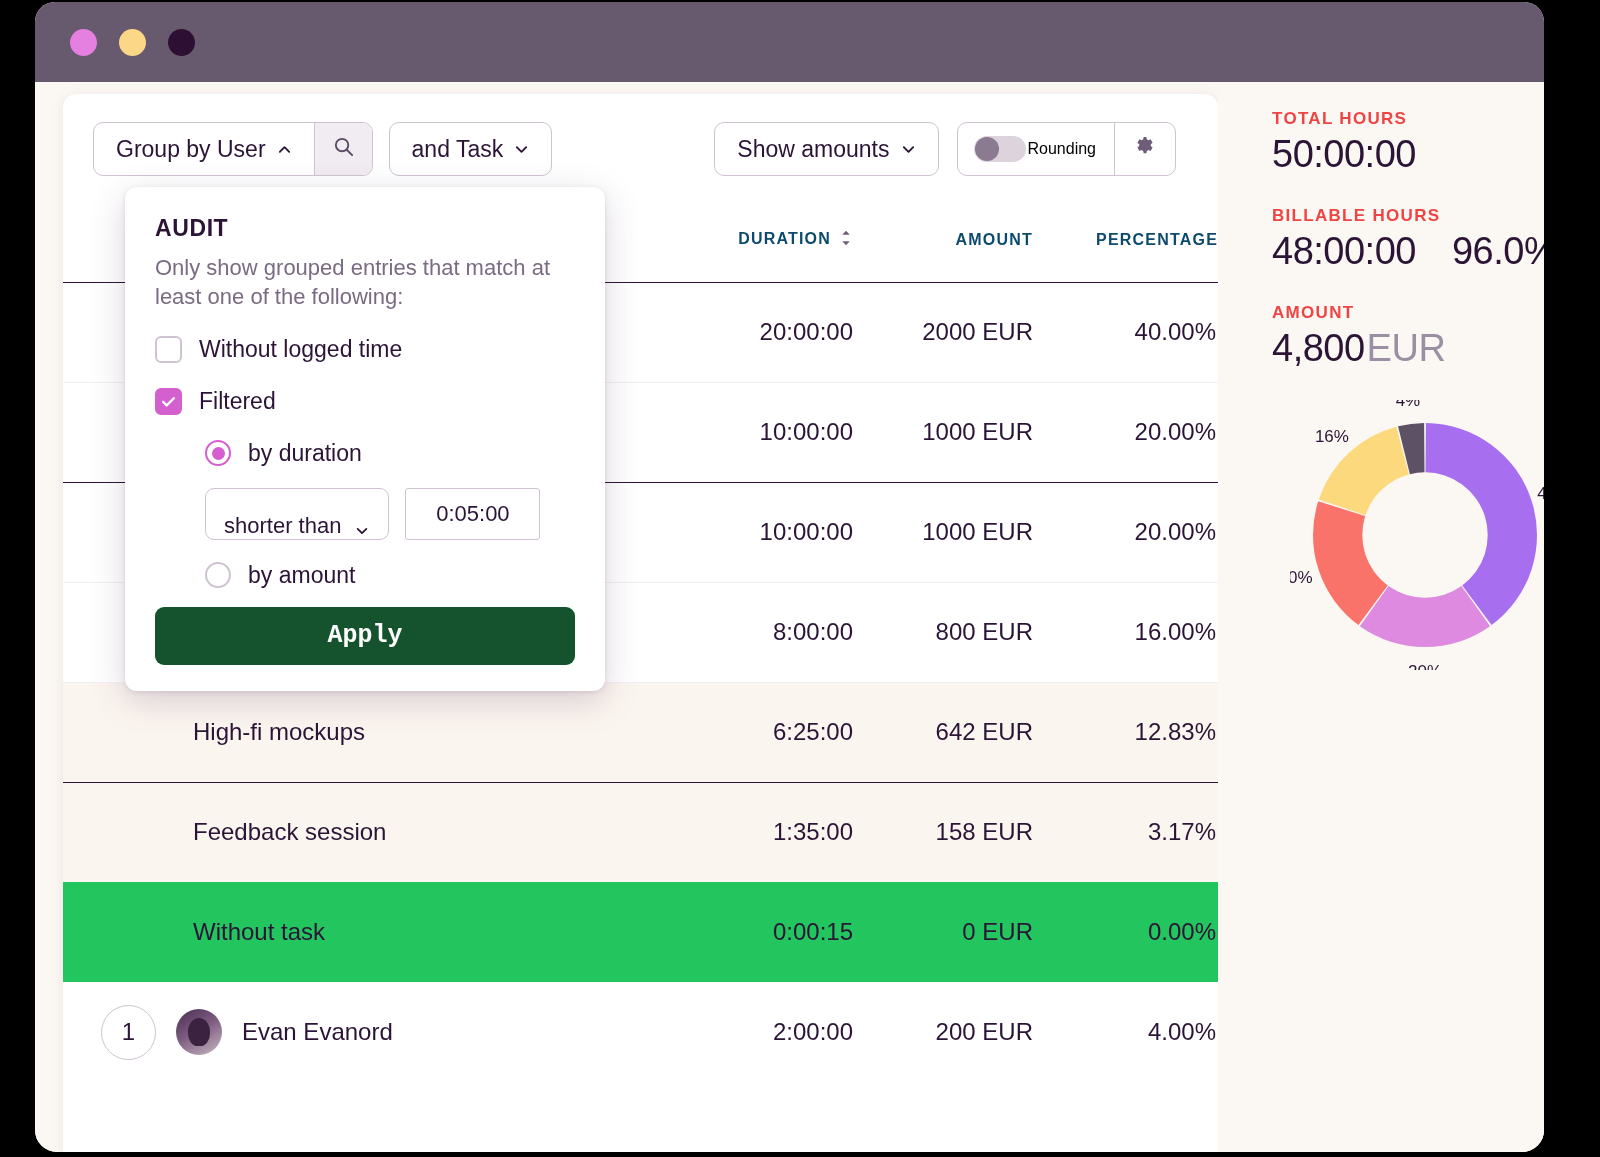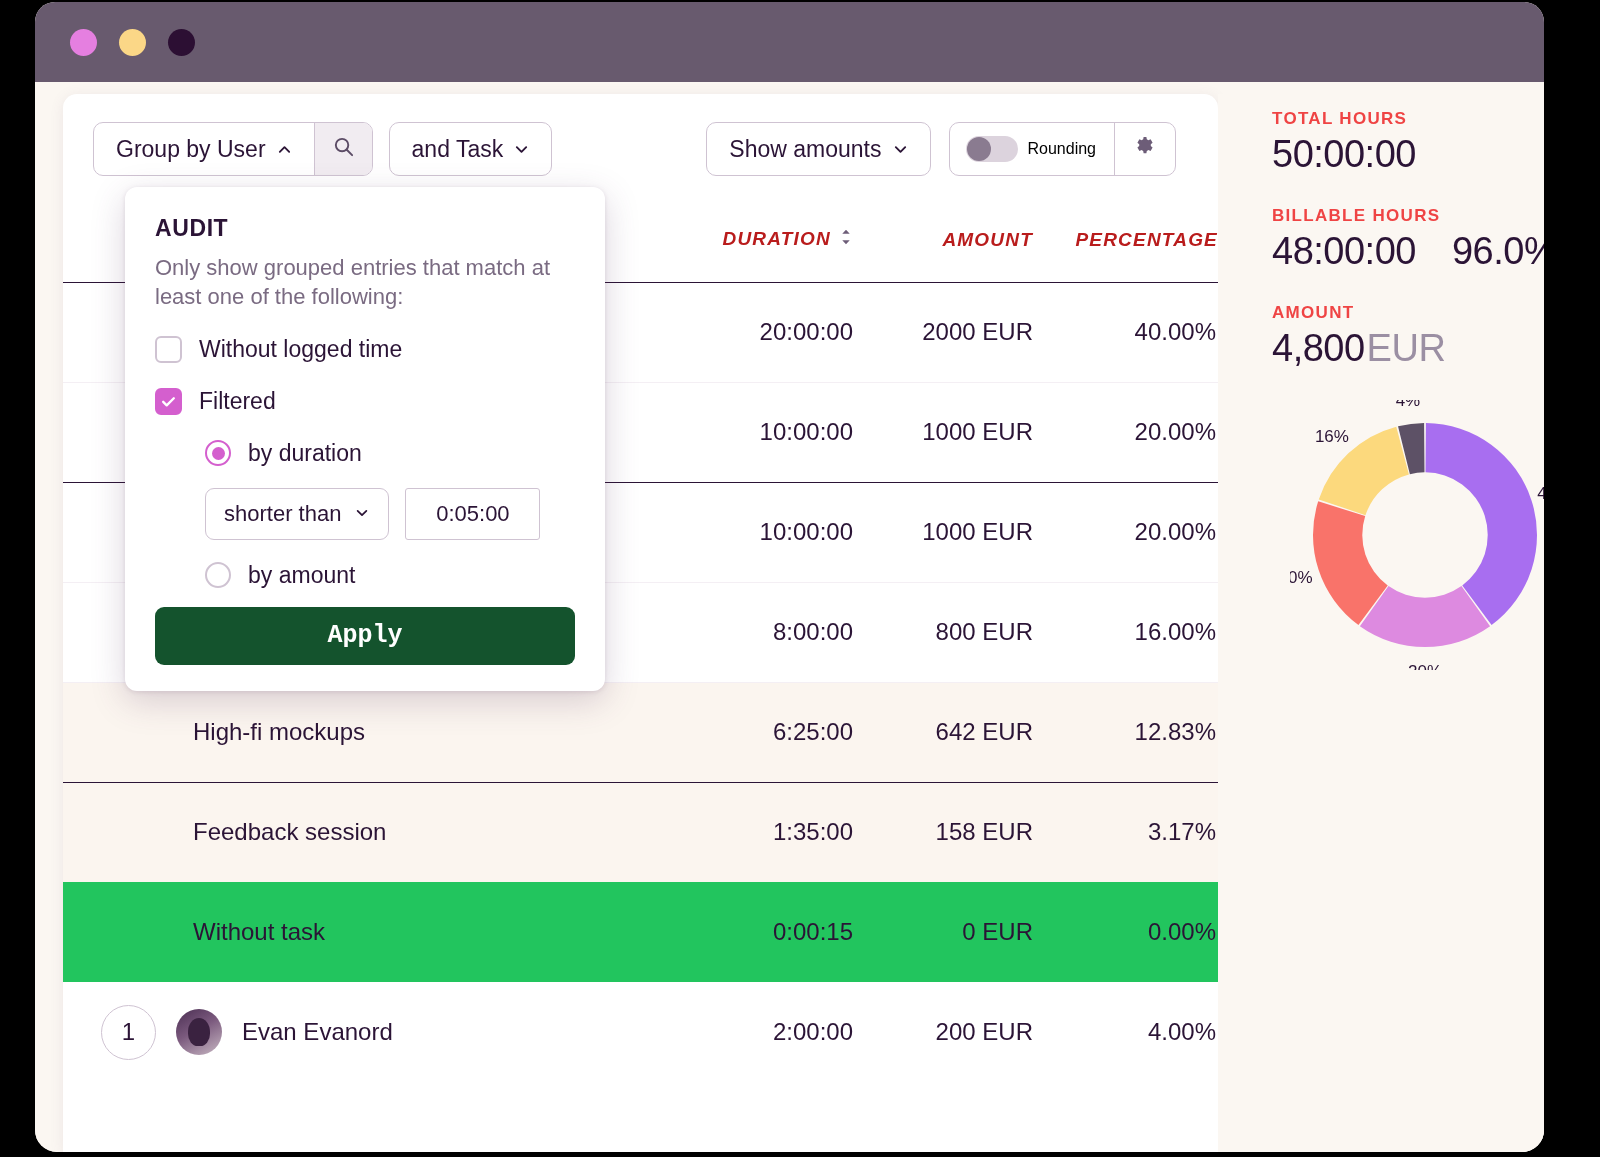--- a/index.html
+++ b/index.html
@@ -88,21 +88,21 @@
 
   .spacer { flex: 1; }
 
   .toggle-group {
     display: flex; align-items: center;
     border: 1.5px solid #cfc3d2;
     border-radius: 10px; height: 54px; background: #fff;
     overflow: hidden;
   }
   .toggle-seg {
-    display: flex; align-items: center; gap: 10px;
+    display: flex; align-items: center; gap: 2px;
     padding: 0 18px 0 16px; height: 100%;
     cursor: pointer;
     justify-content: flex-end;
   }
   .switch {
     width: 52px; height: 26px; border-radius: 13px;
     background: #dcd3dd; position: relative; flex: none;
   }
   .switch .knob {
     position: absolute; left: 1px; top: 1px;
@@ -111,25 +111,24 @@
   }
   .gear-seg {
     border-left: 1.5px solid #cfc3d2;
     padding: 0 18px; height: 100%;
     display: flex; align-items: center; cursor: pointer;
   }
 
   
   .tbl { width: 100%; border-collapse: collapse; table-layout: fixed; }
   .tbl th {
-    font-size: 19px; letter-spacing: 1.2px; font-weight: bold;
-    color: #b91c1c; text-align: right;
+    font-size: 16px; letter-spacing: 1.2px; font-weight: bold;
+    color: #0c4a6e; text-align: right;
     padding: 26px 0 26px 0; height: 84px;
     border-bottom: 1.6px solid #2b1436;
-    font-style: italic;
   }
   .tbl th.lbl { text-align: left; padding-left: 130px; }
   .tbl td {
     font-size: 24px; color: #2b1436; text-align: right;
     height: 100px; vertical-align: middle;
   }
   .tbl td.lbl { text-align: left; padding-left: 130px; }
   .col-label { width: 580px; }
   .col-dur   { width: 210px; }
   .col-amt   { width: 180px; }
@@ -195,21 +194,21 @@
   }
   .radio.on {
     border-color: #d45fce;
     display: flex; align-items: center; justify-content: center;
   }
   .radio.on::after {
     content:""; width: 13px; height: 13px; border-radius: 50%; background: #d45fce;
   }
   .ctrlrow { display: flex; gap: 16px; margin: 0 0 22px 50px; }
   .selbox {
-    display: flex; align-items: center; gap: 14px;
+    display: flex; align-items: flex-end; gap: 14px;
     border: 1.5px solid #cfc3d2; border-radius: 9px;
     height: 52px; padding: 0 18px; font-size: 22px; color: #2b1436;
     cursor: pointer;
   }
   .txtbox {
     border: 1.5px solid #cfc3d2; border-radius: 3px;
     height: 52px; width: 135px; display: flex;
     align-items: center; justify-content: center;
     font-size: 22px; color: #2b1436;
   }

